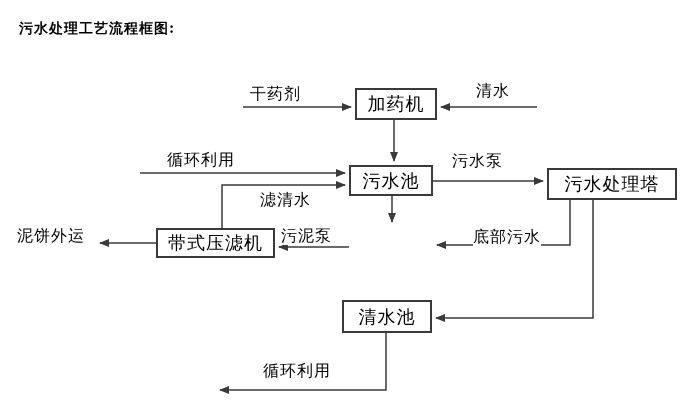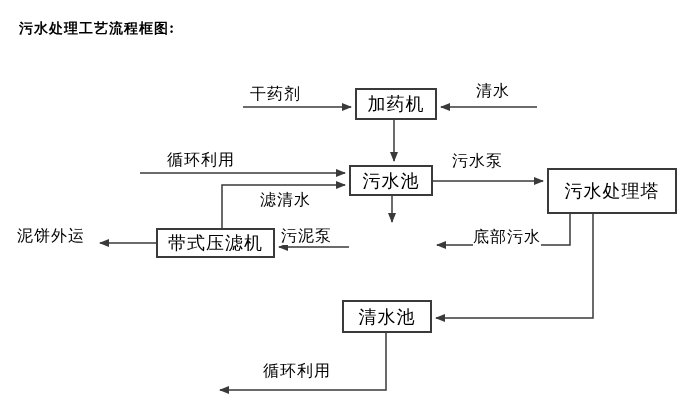--- a/index.html
+++ b/index.html
@@ -17,21 +17,21 @@
     display:flex;align-items:center;justify-content:center;
     font-size:18px;white-space:nowrap;letter-spacing:1px;z-index:2;
   }
   .flow-label{
     position:absolute;font-size:16px;white-space:nowrap;letter-spacing:1px;
     background:#fff;z-index:1;line-height:1.1;
   }
   
   #n-dosing   {left:355px;top:88px; width:82px; height:32px;}
   #n-sewage   {left:349px;top:165px;width:84px; height:31px;}
-  #n-tower    {left:547px;top:168px;width:130px;height:46px;}
+  #n-tower    {left:547px;top:168px;width:130px;height:32px;}
   #n-sludge   {left:349px;top:226px;width:84px; height:32px;}
   #n-press    {left:156px;top:228px;width:119px;height:30px;}
   #n-clean    {left:342px;top:300px;width:90px; height:33px;}
   
   #l-dry      {left:250px;top:85px;}
   #l-cleanw   {left:476px;top:82px;}
   #l-sand     {left:167px;top:151px;}
   #l-filtered {left:260px;top:191px;}
   #l-sewpump  {left:452px;top:152px;}
   #l-slpump   {left:281px;top:227px;}

